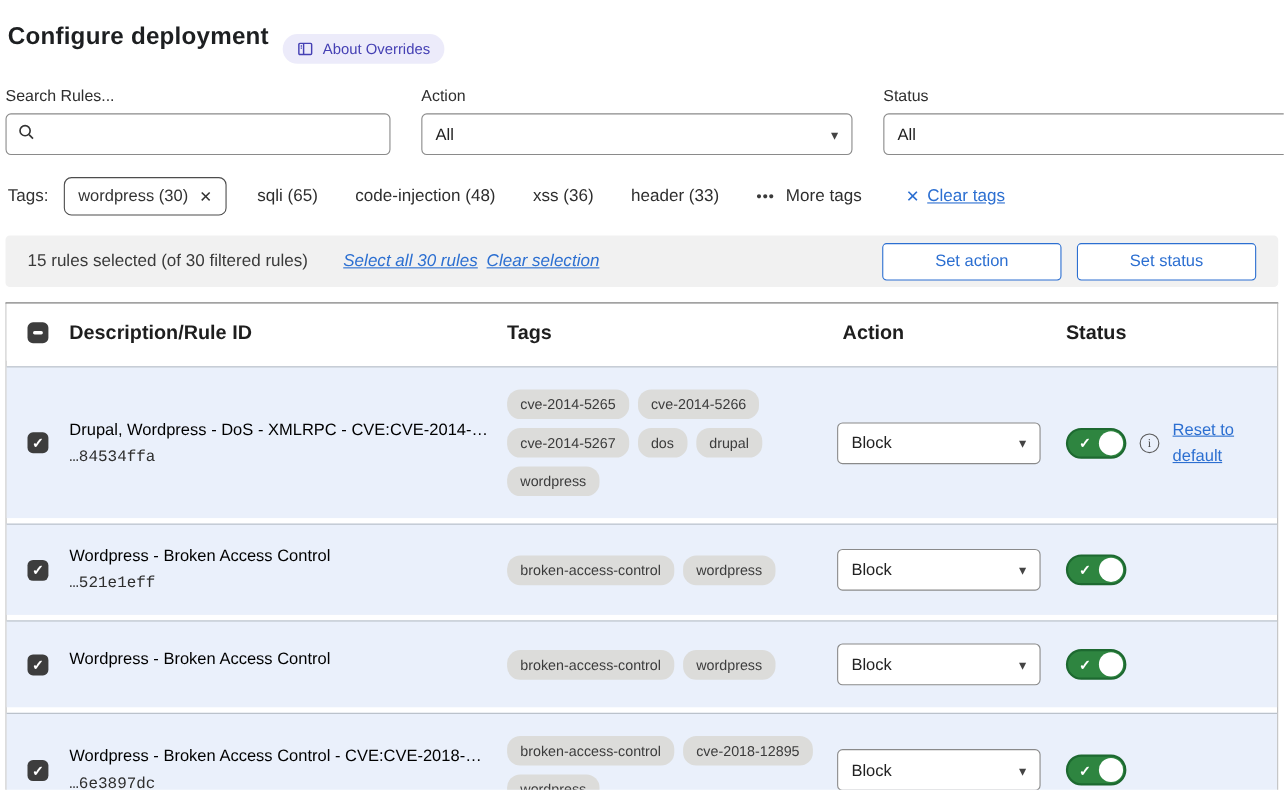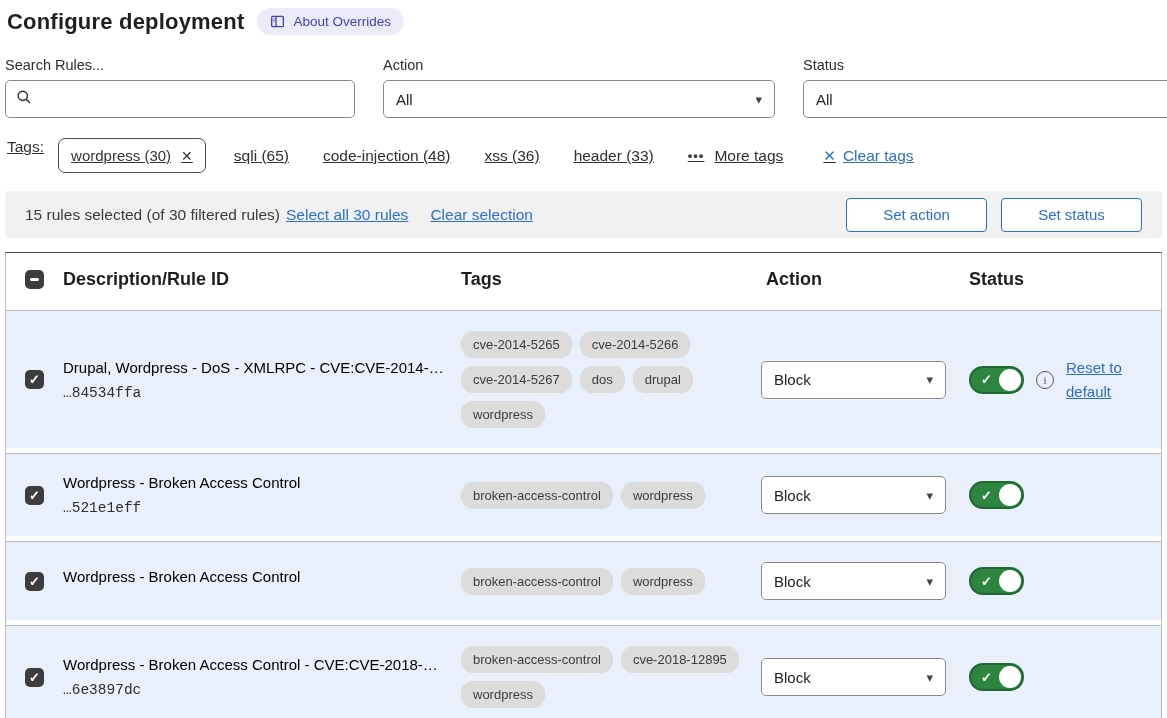--- a/index.html
+++ b/index.html
@@ -4,60 +4,60 @@
 <style>
   * { box-sizing: border-box; margin: 0; padding: 0; }
   html,body { width: 1167px; height: 718px; overflow: hidden; background: #fff;
     font-family: "Liberation Sans", sans-serif; color: #333; }
   .page { padding: 8px 5px 0 5px; }
 
   
   .header-row { display: flex; align-items: center; gap: 13px; padding-left: 2px; margin-bottom: 22px; }
   .page-title { font-size: 22px; font-weight: 700; color: #1d1f21; letter-spacing: .2px; }
   .badge { display: inline-flex; align-items: flex-end; gap: 8px; background: #ecebfa; color: #4540b4;
-    font-size: 13.5px; padding: 6px 13px; border-radius: 14px; cursor: pointer; }
+    font-size: 13.5px; padding: 6px 13px; border-radius: 14px; cursor: pointer; margin-top: 23px; }
   .badge svg { display: block; }
 
   
   .filters { display: flex; align-items: flex-end; gap: 28px; margin-bottom: 20px; }
   .filter label { display: block; font-size: 14.5px; color: #2e2e2e; margin-bottom: 7px; }
   .search-box { width: 350px; height: 38px; border: 1px solid #8a8a8a; border-radius: 5px;
     display: flex; align-items: center; padding: 0 10px; background: #fff; }
   .search-box input { border: none; outline: none; flex: 1; font-size: 15px; margin-left: 8px;
     font-family: "Liberation Sans", sans-serif; }
   .select { height: 38px; border: 1px solid #8a8a8a; border-radius: 5px; background: #fff;
     display: flex; align-items: center; justify-content: space-between; padding: 0 12px;
     font-size: 15px; color: #222; cursor: pointer; }
   .sel-w { width: 392px; }
   .caret { color: #444; font-size: 13px; line-height: 1; }
   .search-btn { width: 88px; height: 37px; background: #0a6ce6; color: #fff; border: none;
     border-radius: 4px; font-size: 15px; cursor: pointer; font-family: "Liberation Sans", sans-serif; }
 
   
-  .tags-bar { display: flex; margin: 0 0 18px 2px; font-size: 15.5px; color: #333; text-decoration: underline; }
+  .tags-bar { display: flex; align-items: center; margin: 0 0 18px 2px; font-size: 15.5px; color: #333; }
   .tags-label { margin-right: 14px; }
   .sel-chip { display: inline-flex; align-items: center; gap: 10px; border: 1px solid #4d4d4d;
     border-radius: 7px; padding: 8px 12px; font-size: 15px; cursor: pointer; margin-right: 28px; background:#fff; }
   .sel-chip .x { font-size: 14px; color: #333; }
   .tag-links { display: flex; align-items: center; gap: 34px; }
   .tag-link { cursor: pointer; color: #2e2e2e; }
   .more-tags { display: inline-flex; align-items: center; gap: 10px; margin-left: 34px; cursor: pointer; color:#2e2e2e; }
   .dots { font-size: 13px; letter-spacing: 1px; font-weight: 700; color: #3a3a3a; }
   .clear-tags { display: inline-flex; align-items: center; gap: 7px; margin-left: 40px;
     color: #2c6fd1; cursor: pointer; }
   .clear-tags .x { font-size: 15px; }
   .clear-tags .lbl { text-decoration: underline; }
 
   
   .selection-bar { background: #f1f1f1; border-radius: 4px; height: 47px; display: flex;
     align-items: center; padding: 0 20px; font-size: 15.5px; color: #3a3a3a; margin-bottom: 14px; }
-  .sel-links { display: flex; gap: 22px; margin-left: 6px; }
+  .sel-links { display: flex; gap: 8px; margin-left: 32px; font-style: italic; }
   .blue-link { color: #2c6fd1; text-decoration: underline; cursor: pointer; }
   .sel-buttons { margin-left: auto; display: flex; gap: 14px; }
-  .outline-btn { width: 141px; height: 34px; background: #fff; border: 1px solid #2c6fd1;
+  .outline-btn { width: 163px; height: 34px; background: #fff; border: 1px solid #2c6fd1;
     color: #2c6fd1; border-radius: 4px; font-size: 15px; cursor: pointer;
     font-family: "Liberation Sans", sans-serif; }
 
   
   .table { border-top: 1px solid #474747; border-left: 1px solid #bcbcbc; border-right: 1px solid #bcbcbc; }
   .thead { display: grid; grid-template-columns: 57px 398px 300px 193px 1fr; align-items: center;
     height: 52px; background: #fff; }
   .thead .col { font-size: 18px; font-weight: 700; color: #1e1e1e; }
   .col-action-h { padding-left: 5px; }
   .col-status-h { padding-left: 15px; }

